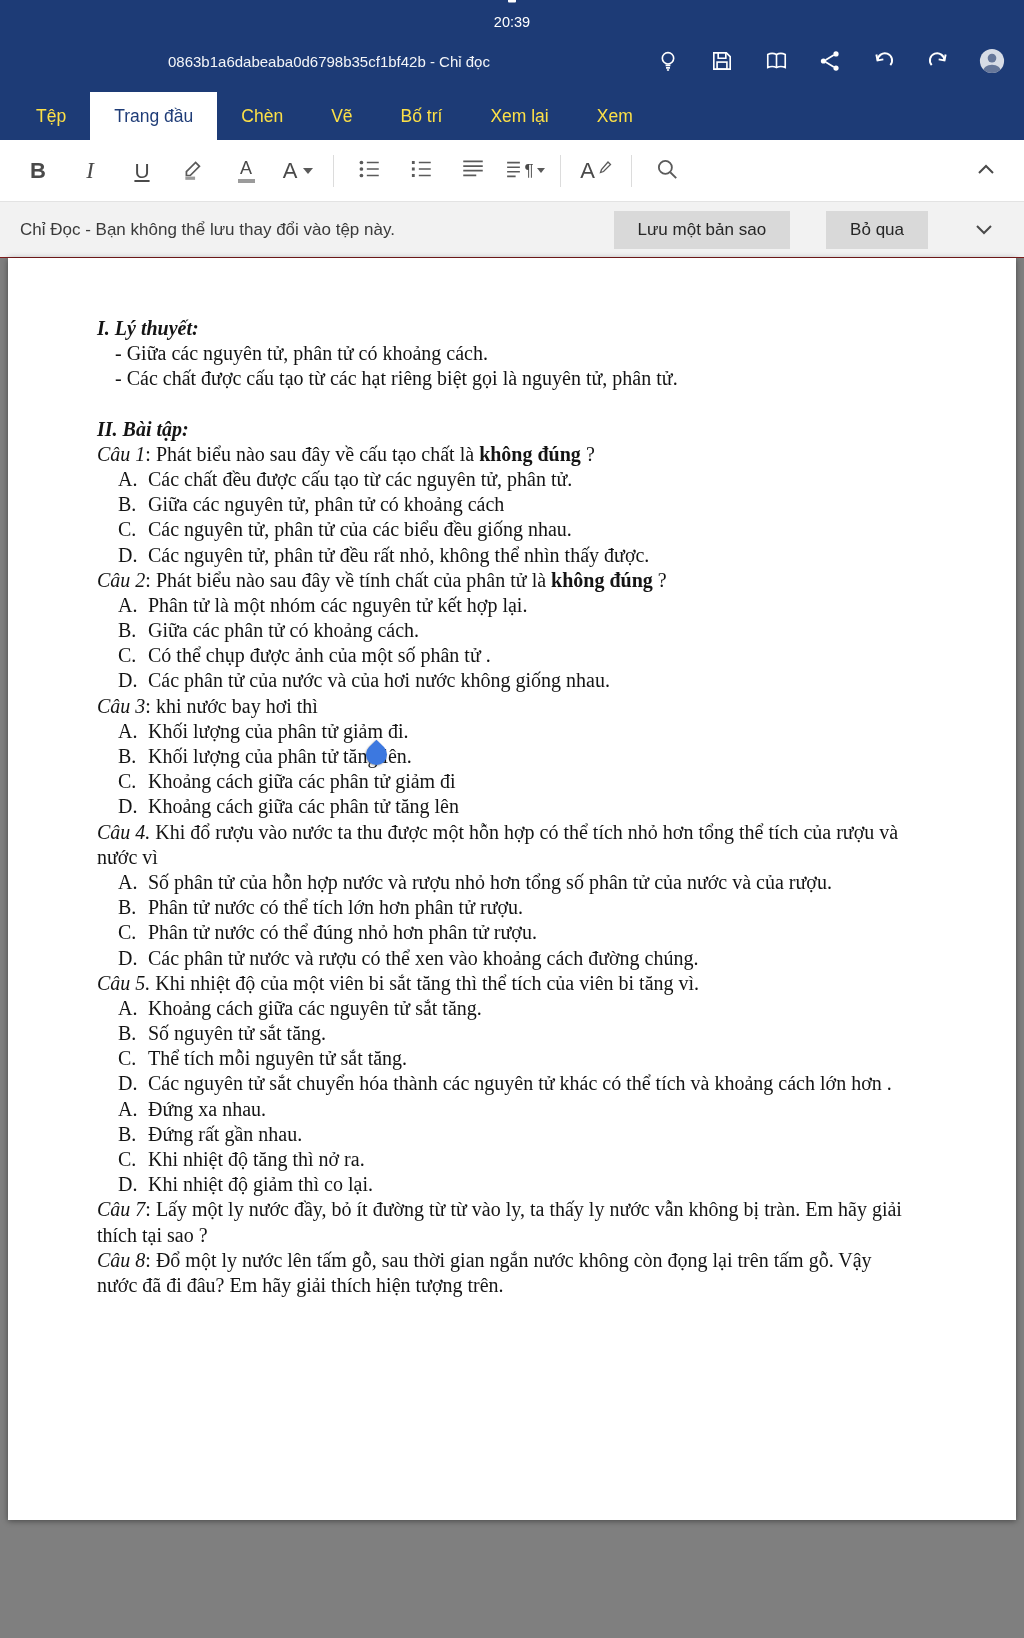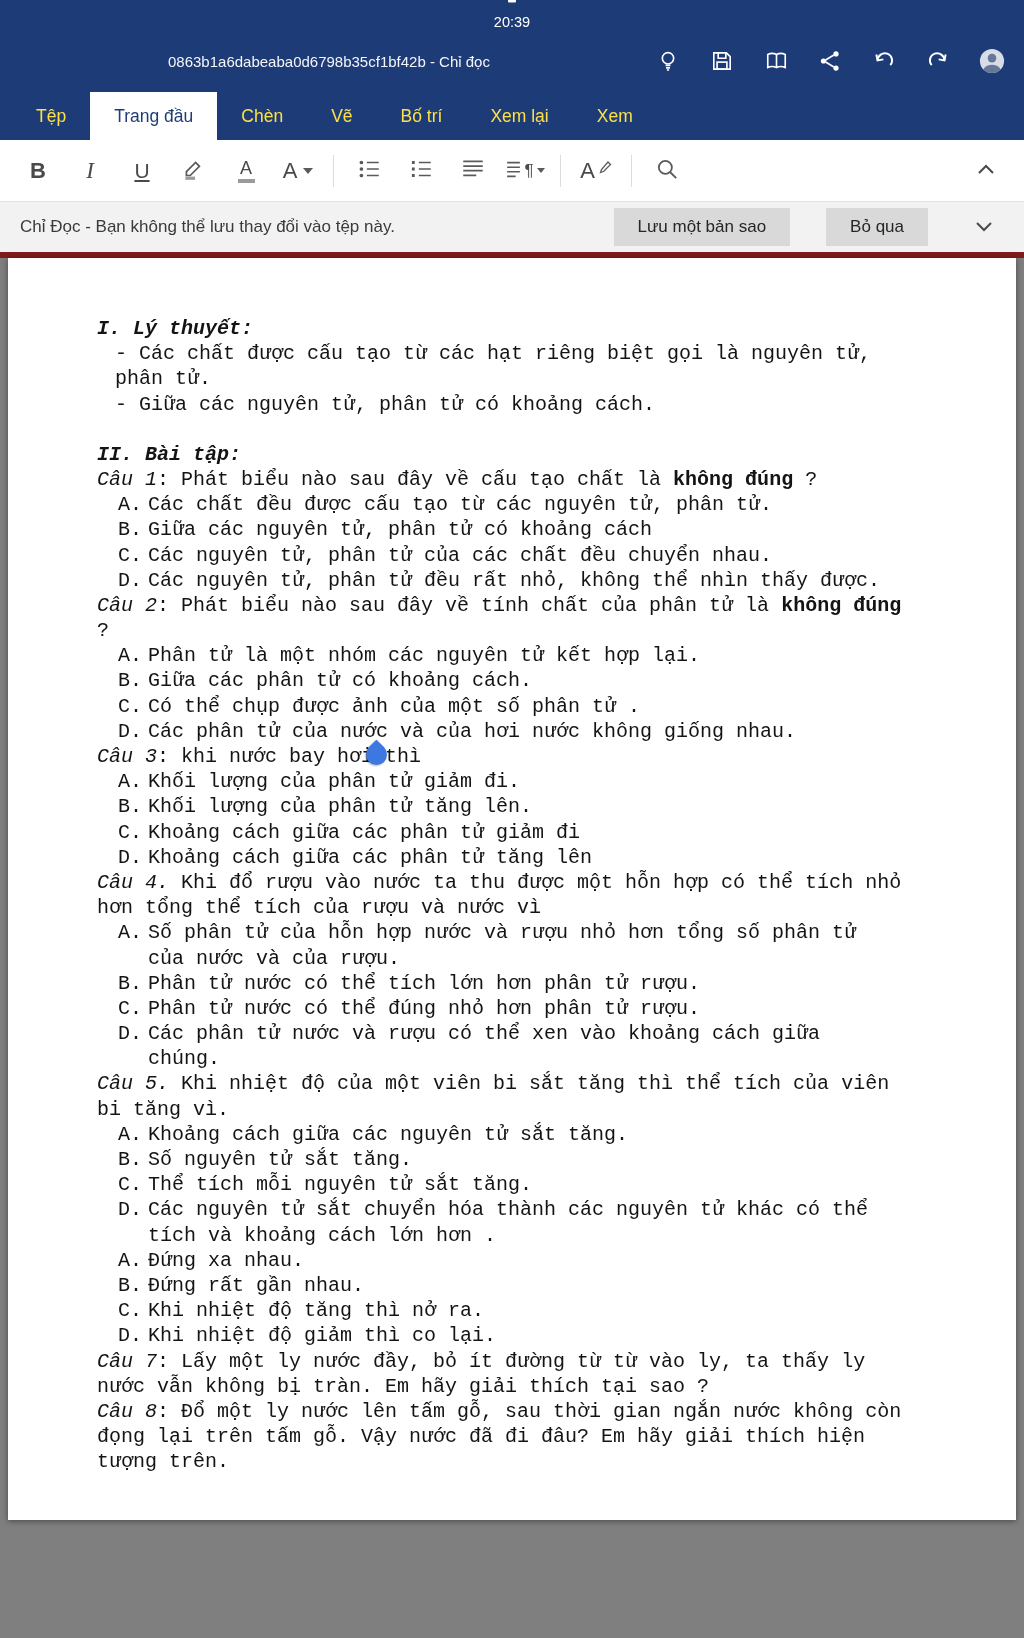--- a/index.html
+++ b/index.html
@@ -38,33 +38,33 @@
   .fc-stack { display:flex; flex-direction:column; align-items:center; line-height:1; }
   .fc-stack .a { font-size:18px; }
   .fc-bar { width:17px; height:4px; background:#9b9b9b; margin-top:2px; }
   .font-a { font-size:22px; }
   .caret-down { width:0; height:0; border-left:5px solid transparent; border-right:5px solid transparent; border-top:6px solid #5a5a5a; margin-left:6px; }
   .caret-sm { border-left-width:4px; border-right-width:4px; border-top-width:5px; margin-left:3px; }
   .pilcrow { font-size:17px; margin-left:2px; color:#4a4a4a; }
   .tb-collapse { margin-left:auto; }
 
   
-  .infobar { height:56px; background:#f2f2f2; display:flex; align-items:center; padding:0 20px; border-bottom:6px solid #7f1d1d; }
+  .infobar { height:56px; background:#f2f2f2; display:flex; align-items:center; padding:0 20px; border-bottom:1px solid #7f1d1d; }
   .info-msg { font-size:17px; color:#3a3a3a; }
   .info-actions { margin-left:auto; display:flex; align-items:center; gap:36px; }
   .info-btn { background:#d9d9d9; border:none; font-family:inherit; font-size:17px; color:#262626; padding:9px 24px; cursor:pointer; }
   .info-chevron { width:40px; height:40px; display:flex; align-items:center; justify-content:center; cursor:pointer; }
 
   
   .canvas { height:1380px; padding:0 8px; }
   .page {
     width:1008px; height:1262px; background:#fff;
     box-shadow:0 1px 6px rgba(0,0,0,.45);
     padding:58px 112px 40px 89px; overflow:hidden;
-    font-family:Liberation Mono, monospace; font-size:20px; line-height:1.26; color:#141414;
+    font-family:Liberation Serif, serif; font-size:20px; line-height:1.26; color:#141414;
   }
   .doc-heading { font-weight:700; font-style:italic; }
   .doc-para { padding-left:18px; }
   .doc-spacer { height:25px; }
   .it { font-style:italic; }
   .bd { font-weight:700; }
   .opt { display:flex; padding-left:21px; }
   .opt-label { flex:0 0 30px; }
   .opt-text { flex:1; }
 
@@ -293,37 +293,37 @@
       <svg width="22" height="14" viewBox="0 0 22 14">
           <polyline points="4,3 11,10 18,3" fill="none" stroke="#4a4a4a" stroke-width="2"></polyline>
         </svg>
     </span>
   </div>
 </div>
 
 <div class="canvas">
   <div class="page">
       <div class="doc-heading">I. Lý thuyết:</div>
+      <div class="doc-para">- Giữa các nguyên tử, phân tử có khoảng cách.</div>
       <div class="doc-para">- Các chất được cấu tạo từ các hạt riêng biệt gọi là nguyên tử, phân tử.</div>
-      <div class="doc-para">- Giữa các nguyên tử, phân tử có khoảng cách.</div>
       <div class="doc-spacer"></div>
       <div class="doc-heading">II. Bài tập:</div>
       <div class="doc-question">
         <div class="q-intro"><span class="it">Câu 1</span><span>: Phát biểu nào sau đây về cấu tạo chất là </span><span class="bd">không đúng</span><span> ?</span></div>
         <div class="opt">
           <span class="opt-label">A.</span>
           <span class="opt-text">Các chất đều được cấu tạo từ các nguyên tử, phân tử.</span>
         </div>
         <div class="opt">
           <span class="opt-label">B.</span>
           <span class="opt-text">Giữa các nguyên tử, phân tử có khoảng cách</span>
         </div>
         <div class="opt">
           <span class="opt-label">C.</span>
-          <span class="opt-text">Các nguyên tử, phân tử của các chất đều chuyển nhau.</span>
+          <span class="opt-text">Các nguyên tử, phân tử của các biểu đều giống nhau.</span>
         </div>
         <div class="opt">
           <span class="opt-label">D.</span>
           <span class="opt-text">Các nguyên tử, phân tử đều rất nhỏ, không thể nhìn thấy được.</span>
         </div>
       </div>
       <div class="doc-question">
         <div class="q-intro"><span class="it">Câu 2</span><span>: Phát biểu nào sau đây về tính chất của phân tử là </span><span class="bd">không đúng</span><span> ?</span></div>
         <div class="opt">
           <span class="opt-label">A.</span>
@@ -370,21 +370,21 @@
         <div class="opt">
           <span class="opt-label">B.</span>
           <span class="opt-text">Phân tử nước có thể tích lớn hơn phân tử rượu.</span>
         </div>
         <div class="opt">
           <span class="opt-label">C.</span>
           <span class="opt-text">Phân tử nước có thể đúng nhỏ hơn phân tử rượu.</span>
         </div>
         <div class="opt">
           <span class="opt-label">D.</span>
-          <span class="opt-text">Các phân tử nước và rượu có thể xen vào khoảng cách giữa chúng.</span>
+          <span class="opt-text">Các phân tử nước và rượu có thể xen vào khoảng cách đường chúng.</span>
         </div>
       </div>
       <div class="doc-question">
         <div class="q-intro"><span class="it">Câu 5.</span><span> Khi nhiệt độ của một viên bi sắt tăng thì thể tích của viên bi tăng vì.</span></div>
         <div class="opt">
           <span class="opt-label">A.</span>
           <span class="opt-text">Khoảng cách giữa các nguyên tử sắt tăng.</span>
         </div>
         <div class="opt">
           <span class="opt-label">B.</span>

